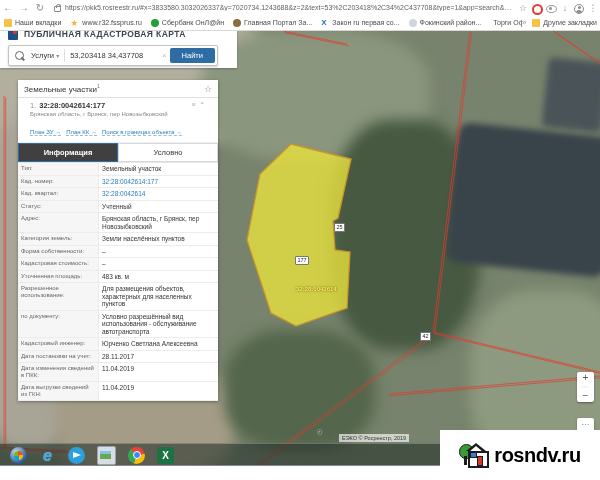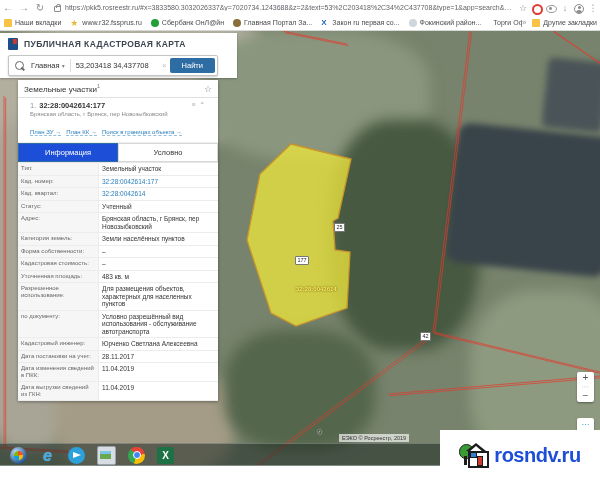--- a/index.html
+++ b/index.html
@@ -43,21 +43,21 @@
   .mlabel.box{background:#fff;border:1px solid #777;padding:0 1.5px;line-height:7px;border-radius:1px;}
   .mlabel.plain{color:#1c1c1c;text-shadow:0 0 2px #fff,0 0 2px #fff;font-size:6px;}
   .mlabel.quarter{color:#ffe95a;font-weight:bold;font-size:6px;text-shadow:0 0 2px rgba(60,50,0,.9);background:none;}
   .attr{position:absolute;left:339px;top:404px;z-index:7;background:rgba(255,255,255,.65);color:#333;font-size:5.5px;padding:1px 3px;white-space:nowrap;}
   .zbar{position:absolute;left:577px;top:342px;width:17px;z-index:8;background:#fff;border-radius:2px;box-shadow:0 1px 2px rgba(0,0,0,.4);text-align:center;}
   .zbtn{font-size:10px;color:#555;line-height:12px;cursor:pointer;}
   .zdots{font-size:7px;color:#aaa;line-height:6px;letter-spacing:1px;}
   .mbox{position:absolute;left:577px;top:388px;width:17px;height:14px;z-index:8;background:#fff;border-radius:2px;box-shadow:0 1px 2px rgba(0,0,0,.4);text-align:center;color:#2a9db5;font-size:8px;line-height:13px;cursor:pointer;}
 
   
-  .pkkcard{position:absolute;top:33px;left:0;width:237px;height:45px;background:#fff;z-index:20;box-shadow:0 1px 2px rgba(0,0,0,.25);}
+  .pkkcard{position:absolute;top:23px;left:0;width:237px;height:45px;background:#fff;z-index:20;box-shadow:0 1px 2px rgba(0,0,0,.25);}
   .pkkhead{display:flex;align-items:center;height:21px;padding-left:8px;}
   .rlogo{width:10px;height:12px;background:#1c4f8a;position:relative;border-radius:1px;flex:none;}
   .rlogo:after{content:"";position:absolute;right:1px;top:1px;width:4px;height:5px;background:#d03a2c;border-radius:0 1px 1px 0;}
   .pkktitle{font-size:8.5px;font-weight:bold;color:#3c4650;letter-spacing:.4px;margin-left:6px;white-space:nowrap;}
   .searchbox{position:absolute;left:8px;top:22px;width:208px;height:19px;background:#fff;border:1px solid #c4c4c4;border-radius:2px;box-shadow:0 1px 2px rgba(0,0,0,.2);display:flex;align-items:center;}
   .mag{width:7px;height:7px;border:1.5px solid #666;border-radius:50%;position:relative;margin:0 5px 0 6px;flex:none;}
   .mag:after{content:"";position:absolute;left:5px;top:6px;width:4px;height:1.5px;background:#666;transform:rotate(45deg);}
   .cat{font-size:7.5px;color:#333;border-right:1px solid #ddd;padding:0 5px 0 2px;height:13px;line-height:13px;white-space:nowrap;cursor:pointer;flex:none;}
   .caret{font-size:6px;color:#888;}
   .sinput{border:none;outline:none;flex:1;min-width:0;font-size:7.5px;color:#333;padding:0 2px 0 5px;font-family:"Liberation Sans",sans-serif;}
@@ -72,21 +72,21 @@
   .pstar{margin-left:auto;color:#888;font-size:9px;cursor:pointer;}
   .item{padding:3px 12px 4px;border-bottom:1px solid #eee;}
   .inum{font-size:7.5px;color:#333;font-weight:bold;}
   .inum .idx{color:#999;font-weight:normal;margin-right:3px;}
   .itools{float:right;color:#b5b5b5;font-size:6.5px;letter-spacing:1px;cursor:pointer;}
   .iaddr{font-size:6px;color:#888;line-height:7px;margin-top:1px;}
   .ilinks{margin-top:2px;white-space:nowrap;}
   .plink{font-size:6px;color:#2a7fbe;margin-right:5px;cursor:pointer;border-bottom:1px dashed rgba(42,127,190,.5);}
   .tabs{display:flex;}
   .tab{flex:1;text-align:center;font-size:7.5px;padding:4px 0;background:#fff;color:#333;border:1px solid #d9d9d9;cursor:pointer;}
-  .tab.active{background:#1d4ed8;color:#fff;border-color:#2d6da3;font-weight:normal;}
+  .tab.active{background:#404040;color:#fff;border-color:#2d6da3;font-weight:bold;}
   .itable{border-top:1px solid #e6e6e6;}
   .irow{display:flex;border-bottom:1px solid #ececec;}
   .ilab{width:74px;flex:none;padding:2px 3px;font-size:6px;color:#666;background:#f6f6f6;border-right:1px solid #ececec;line-height:7px;}
   .ival{flex:1;padding:2px 3px;font-size:6.5px;color:#333;line-height:7.5px;word-wrap:break-word;}
   .ival.link{color:#2a7fbe;cursor:pointer;}
 
   
   .taskbar{position:absolute;top:443px;left:0;right:0;height:22px;background:rgba(30,42,36,.55);border-top:1px solid rgba(255,255,255,.25);z-index:30;display:flex;align-items:center;padding-left:4px;}
   .tb{width:17px;height:17px;margin:0 6px;position:relative;cursor:pointer;flex:none;}
   .orb{border-radius:50%;background:radial-gradient(circle at 35% 30%,#bcd9f2,#2a5c93 70%,#123657);}
@@ -104,21 +104,21 @@
   
   .wm{position:absolute;right:0;top:430px;width:160px;height:50px;background:#fff;z-index:50;display:flex;align-items:center;justify-content:center;}
   .wmlogo{position:relative;width:30px;height:26px;flex:none;margin-right:5px;}
   .wmtree{position:absolute;left:0;top:2px;width:13px;height:13px;background:#3a9b35;border:1.5px solid #1d1d1d;border-radius:50% 50% 45% 45%;}
   .wmtrunk{position:absolute;left:5px;top:14px;width:2.5px;height:9px;background:#1d1d1d;}
   .wmhouse{position:absolute;left:9px;top:9px;width:17px;height:13px;border:2px solid #1d1d1d;background:#fff;}
   .wmroof{position:absolute;left:7px;top:1px;width:0;height:0;border-left:10.5px solid transparent;border-right:10.5px solid transparent;border-bottom:8px solid #1d1d1d;}
   .wmroof:after{content:"";position:absolute;left:-7.5px;top:2.5px;width:0;height:0;border-left:7.5px solid transparent;border-right:7.5px solid transparent;border-bottom:6px solid #fff;}
   .wmwin{position:absolute;left:11px;top:10px;width:5px;height:4px;background:#3a7bd5;border:1px solid #1d1d1d;}
   .wmdoor{position:absolute;left:18px;top:14px;width:4px;height:8px;background:#d03a2c;border:1px solid #1d1d1d;}
-  .wmtext{font-size:20px;font-weight:bold;color:#1d4ed8;letter-spacing:-.5px;}
+  .wmtext{font-size:20px;font-weight:bold;color:#000000;letter-spacing:-.5px;}
 </style>
 </head>
 <body>
 
 <div class="screen">
 
   <div class="map">
     <div class="blob" style="left:-50px;top:-15px;width:320px;height:150px;background:#b2af9f;transform:rotate(-10deg);"></div>
     <div class="blob" style="left:-30px;top:90px;width:120px;height:330px;background:#a8a597;"></div>
     <div class="blob" style="left:55px;top:330px;width:180px;height:120px;background:#a49c86;"></div>
@@ -229,21 +229,21 @@
     </div>
   </div>
 
   <div class="pkkcard">
     <div class="pkkhead">
       <span class="rlogo"></span>
       <span class="pkktitle">ПУБЛИЧНАЯ КАДАСТРОВАЯ КАРТА</span>
     </div>
     <div class="searchbox">
       <span class="mag"></span>
-      <span class="cat"><span>Главная</span> <span class="caret">▾</span></span>
+      <span class="cat"><span>Услуги</span> <span class="caret">▾</span></span>
       <input class="sinput" value="53,203418 34,437708" style="">
       <span class="clearx">×</span>
       <button class="findbtn">Найти</button>
     </div>
   </div>
 
   <div class="panel">
     <div class="ptitle">
       <span class="ptxt"><span>Земельные участки</span><sup>1</sup></span>
       <span class="pstar">☆</span>

